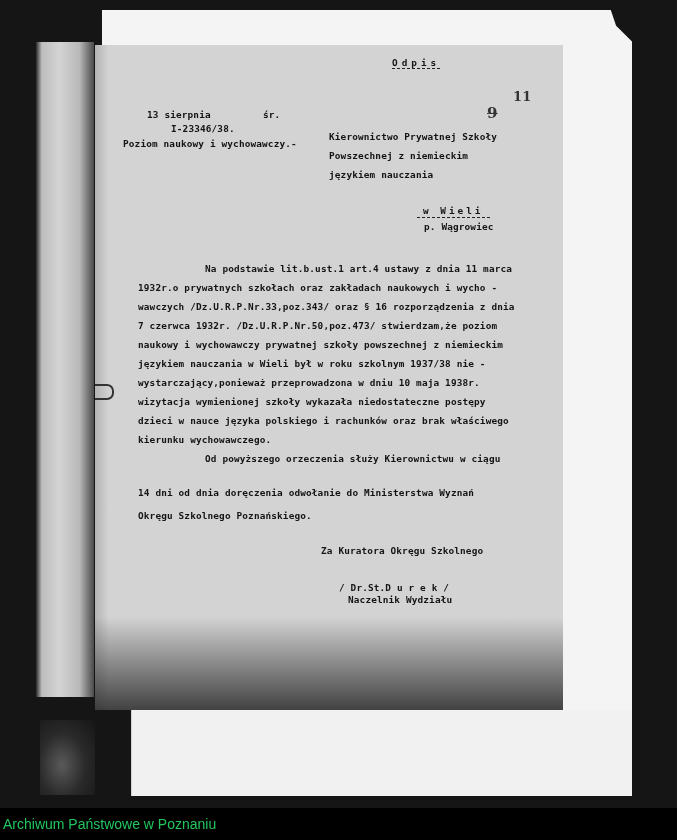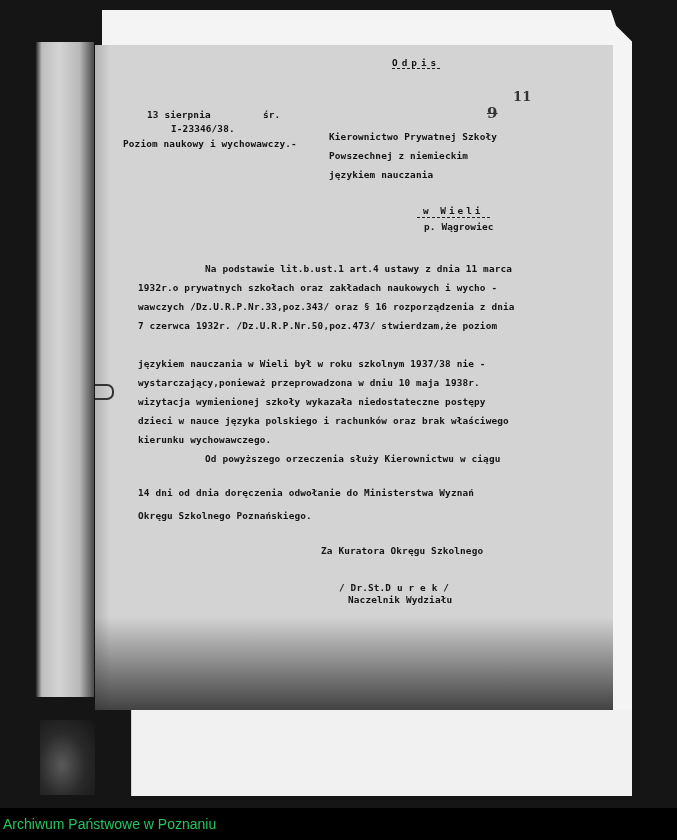--- a/index.html
+++ b/index.html
@@ -27,21 +27,21 @@
   .binding {
     position:absolute; left:36px; top:42px; width:58px; height:655px;
     background:linear-gradient(90deg, #2a2a2a 0%, #bdbdbd 10%, #d4d4d4 40%, #b8b8b8 75%, #4a4a4a 100%);
   }
   .binding-lower {
     position:absolute; left:40px; top:720px; width:55px; height:75px;
     background:radial-gradient(ellipse at 40% 60%, #5a5a5a 0%, #2a2a2a 50%, #151515 100%);
   }
   
   .page {
-    position:absolute; left:95px; top:45px; width:518px; height:665px;
+    position:absolute; left:95px; top:45px; width:468px; height:665px;
     background:
       linear-gradient(180deg, rgba(0,0,0,0) 0%, rgba(0,0,0,0) 86%, rgba(40,40,40,0.55) 95%, rgba(30,30,30,0.8) 100%),
       linear-gradient(90deg, rgba(90,90,90,0.25) 0%, rgba(0,0,0,0) 3%),
       #d3d3d3;
     color:#141414;
   }
   .page .t { position:absolute; font-size:9.4px; font-weight:bold; white-space:nowrap; letter-spacing:0.15px; }
   .underline-dash { border-bottom:1.5px dashed #222; }
   .hand { font-family:"DejaVu Serif", serif; font-weight:normal; color:#333;margin-top:32px; }
   .clip-mark {
@@ -72,20 +72,21 @@
     <span class="t" style="left:234px;top:105px;">Powszechnej z niemieckim</span>
     <span class="t" style="left:234px;top:124px;">językiem nauczania</span>
 
     <span class="t underline-dash" style="left:322px;top:160px;letter-spacing:3px;padding:0 6px 1px 6px;">w Wieli</span>
     <span class="t" style="left:329px;top:176px;">p. Wągrowiec</span>
 
     <span class="t" style="left:110px;top:218px;">Na podstawie lit.b.ust.1 art.4 ustawy z dnia 11 marca</span>
     <span class="t" style="left:43px;top:237px;">1932r.o prywatnych szkołach oraz zakładach naukowych i wycho -</span>
     <span class="t" style="left:43px;top:256px;">wawczych /Dz.U.R.P.Nr.33,poz.343/ oraz § 16 rozporządzenia z dnia</span>
     <span class="t" style="left:43px;top:275px;">7 czerwca 1932r. /Dz.U.R.P.Nr.50,poz.473/ stwierdzam,że poziom</span>
+    <span class="t" style="left:43px;top:294px;">naukowy i wychowawczy prywatnej szkoły powszechnej z niemieckim</span>
     <span class="t" style="left:43px;top:313px;">językiem nauczania w Wieli był w roku szkolnym 1937/38 nie -</span>
     <span class="t" style="left:43px;top:332px;">wystarczający,ponieważ przeprowadzona w dniu 10 maja 1938r.</span>
     <span class="t" style="left:43px;top:351px;">wizytacja wymienionej szkoły wykazała niedostateczne postępy</span>
     <span class="t" style="left:43px;top:370px;">dzieci w nauce języka polskiego i rachunków oraz brak właściwego</span>
     <span class="t" style="left:43px;top:389px;">kierunku wychowawczego.</span>
 
     <span class="t" style="left:110px;top:408px;">Od powyższego orzeczenia służy Kierownictwu w ciągu</span>
     <span class="t" style="left:43px;top:427px;margin-top:15px;">14 dni od dnia doręczenia odwołanie do Ministerstwa Wyznań</span>
     <span class="t" style="left:43px;top:465px;">Okręgu Szkolnego Poznańskiego.</span>
 

